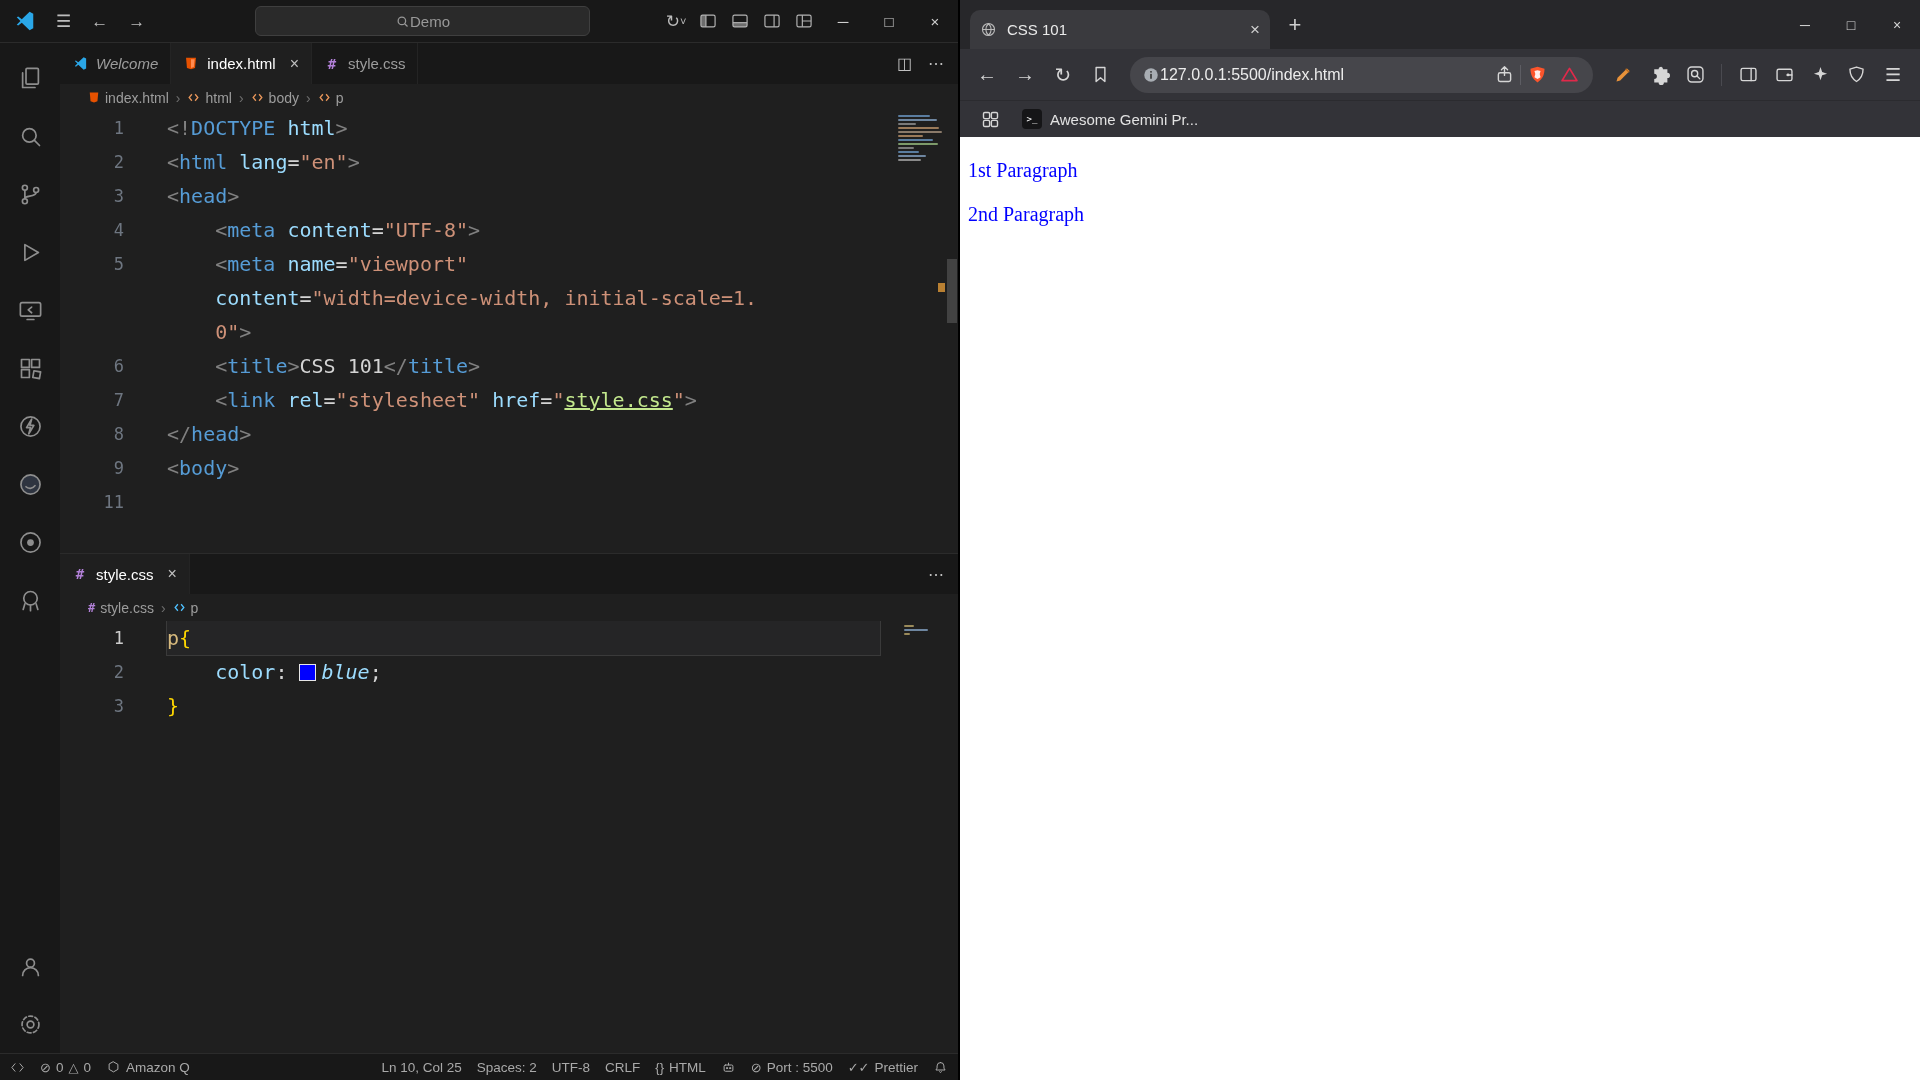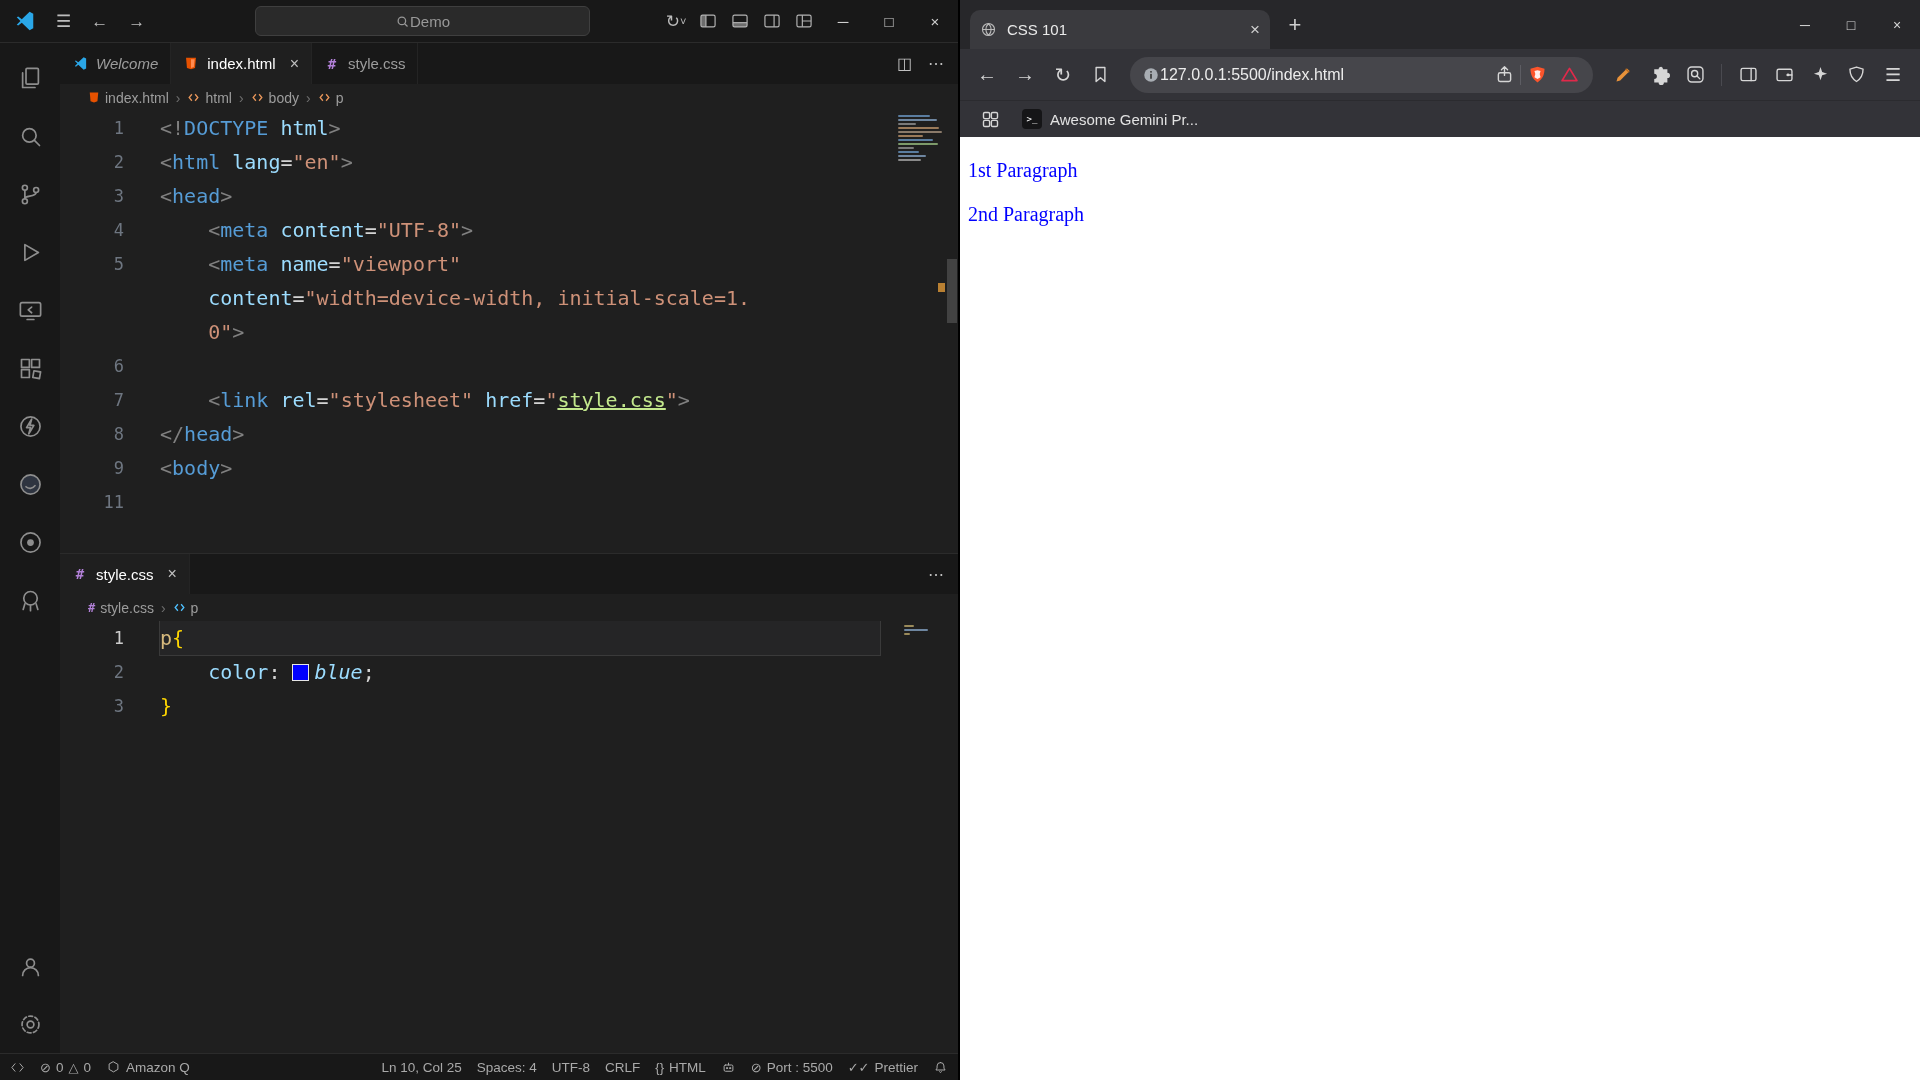--- a/index.html
+++ b/index.html
@@ -38,21 +38,21 @@
   .breadcrumb{height:27px;display:flex;align-items:center;gap:7px;padding-left:28px;font-size:14px;color:#9d9d9d;background:#1f1f1f;flex-shrink:0;}
   .crumb{display:flex;align-items:center;gap:5px;}
   .crumb-sep{color:#6f6f6f;}
 
   .code-area{position:relative;background:#1f1f1f;overflow:hidden;}
   .pane1-code{height:442px;flex-shrink:0;}
   .pane2-code{flex:1;}
   .crow{display:flex;height:34px;}
   .lnum{flex:0 0 72px;text-align:right;padding-right:8px;font:17px/34px "DejaVu Sans Mono",monospace;color:#6e7681;}
   .crow.cur .lnum{color:#cccccc;}
-  .ccontent{flex:1;margin-left:28px;margin-right:78px;font:20px/34px "DejaVu Sans Mono",monospace;white-space:pre;color:#d4d4d4;}
+  .ccontent{flex:1;margin-left:35px;margin-right:78px;font:20px/34px "DejaVu Sans Mono",monospace;white-space:pre;color:#d4d4d4;}
   .crow.cur .ccontent{background:#252526;outline:1px solid #3a3a3a;}
   .tk-pn{color:#808080;}
   .tk-tg{color:#569cd6;}
   .tk-at{color:#9cdcfe;}
   .tk-st{color:#ce9178;}
   .tk-tx{color:#d4d4d4;}
   .tk-lk{color:#c3e88d;text-decoration:underline;}
   .tk-sel{color:#d7ba7d;}
   .tk-br{color:#ffd700;}
   .tk-vl{color:#9cdcfe;font-style:italic;}
@@ -326,20 +326,21 @@
             <div class="crow">
               <span class="lnum"></span>
               <span class="ccontent"><span class="tk-tx">    </span><span class="tk-at">content</span><span class="tk-tx">=</span><span class="tk-st">"width=device-width, initial-scale=1.</span></span>
             </div>
             <div class="crow">
               <span class="lnum"></span>
               <span class="ccontent"><span class="tk-tx">    </span><span class="tk-st">0"</span><span class="tk-pn">&gt;</span></span>
             </div>
             <div class="crow">
               <span class="lnum">6</span>
+              <span class="ccontent"><span class="tk-tx">    </span><span class="tk-pn">&lt;</span><span class="tk-tg">title</span><span class="tk-pn">&gt;</span><span class="tk-tx">CSS 101</span><span class="tk-pn">&lt;/</span><span class="tk-tg">title</span><span class="tk-pn">&gt;</span></span>
             </div>
             <div class="crow">
               <span class="lnum">7</span>
               <span class="ccontent"><span class="tk-tx">    </span><span class="tk-pn">&lt;</span><span class="tk-tg">link</span><span class="tk-tx"> </span><span class="tk-at">rel</span><span class="tk-tx">=</span><span class="tk-st">"stylesheet"</span><span class="tk-tx"> </span><span class="tk-at">href</span><span class="tk-tx">=</span><span class="tk-st">"</span><span class="tk-lk">style.css</span><span class="tk-st">"</span><span class="tk-pn">&gt;</span></span>
             </div>
             <div class="crow">
               <span class="lnum">8</span>
               <span class="ccontent"><span class="tk-pn">&lt;/</span><span class="tk-tg">head</span><span class="tk-pn">&gt;</span></span>
             </div>
             <div class="crow">
@@ -435,21 +436,21 @@
             <path d="M12 3l7 4v8l-7 4-7-4V7z"></path>
           </svg>
         <span>Amazon Q</span>
       </div>
     </div>
     <div class="sb-group">
       <div class="sb-item">
           <span>Ln 10, Col 25</span>
         </div>
       <div class="sb-item">
-          <span>Spaces: 4</span>
+          <span>Spaces: 2</span>
         </div>
       <div class="sb-item">
           <span>UTF-8</span>
         </div>
       <div class="sb-item">
           <span>CRLF</span>
         </div>
       <div class="sb-item">
         <span class="sb-glyph">{}</span>
         <span>HTML</span>

